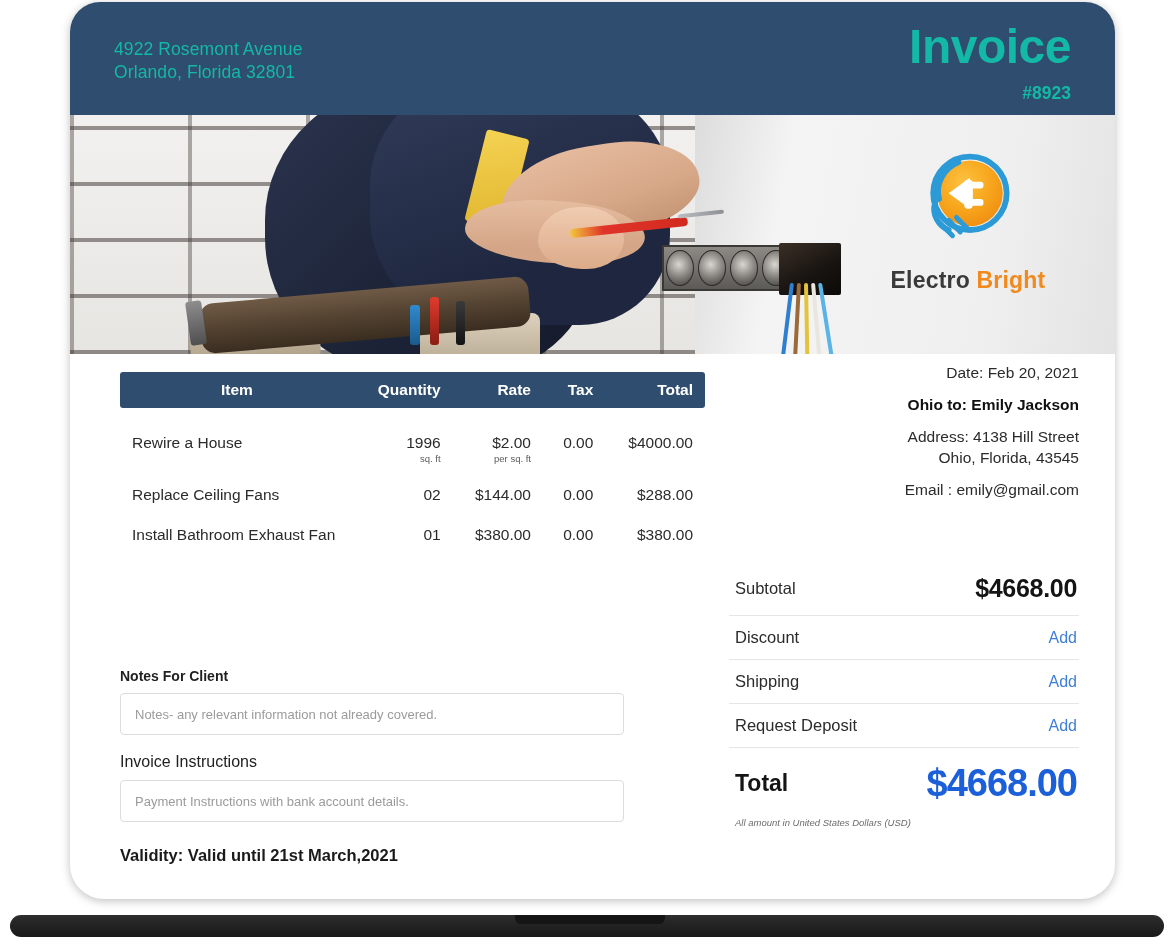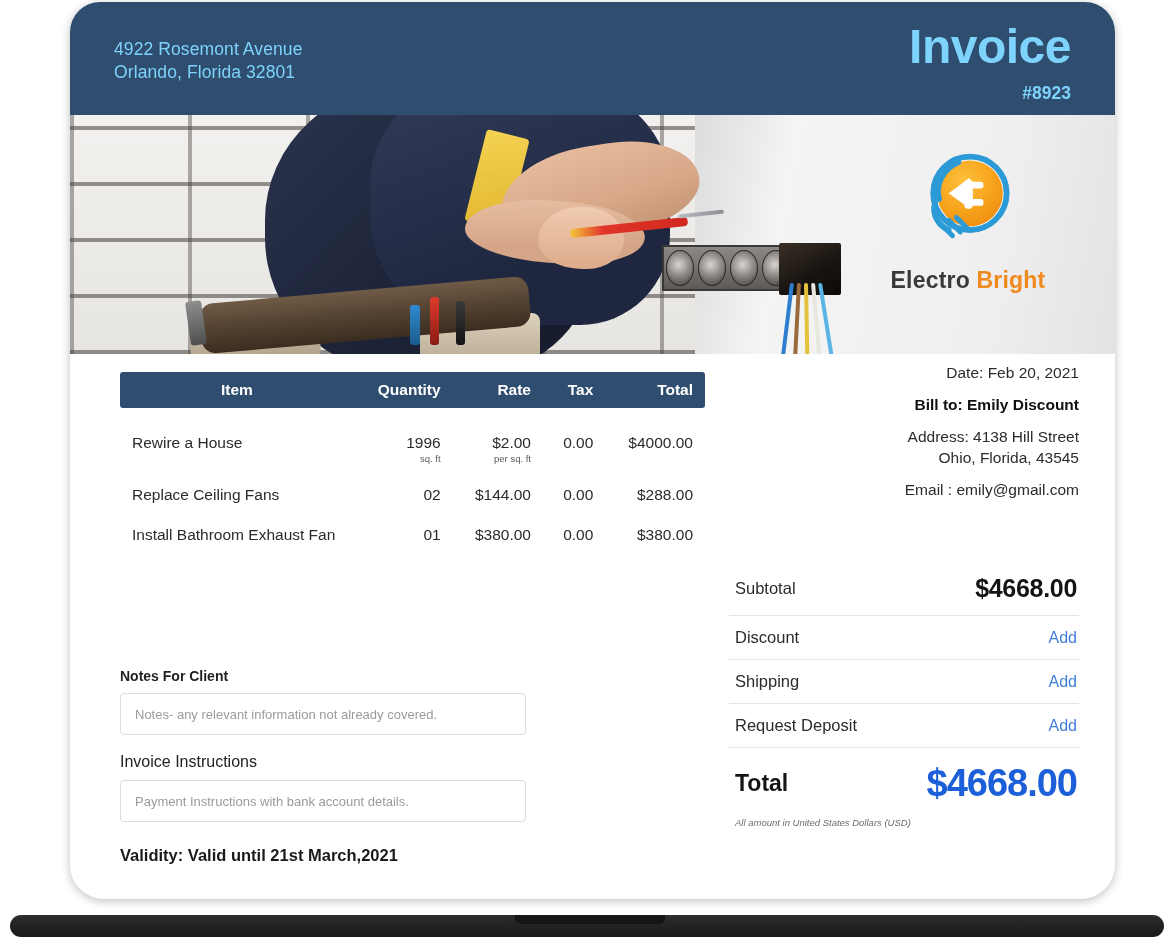--- a/index.html
+++ b/index.html
@@ -38,21 +38,21 @@
     width: 150px; height: 9px;
     background: #151515;
     border-radius: 0 0 6px 6px;
   }
 
   
   #header {
     position: relative;
     height: 113px;
     background: #2f4d6e;
-    color: #7dd3fc;
+    color: #14b8a6;
   }
   #header-address {
     position: absolute;
     left: 44px; top: 36px;
     font-size: 17.5px;
     line-height: 23px;
     font-weight: 400;
     letter-spacing: .1px;
   }
   #invoice-title {
@@ -307,21 +307,21 @@
   
   #notes-block { margin-top: 118px; }
   .field-label {
     font-size: 14px;
     font-weight: 700;
     color: #1f1f1f;
     margin-bottom: 9px;
   }
   .field-label.big { font-size: 16px; font-weight: 400; color: #222; }
   .text-field {
-    width: 406px; height: 42px;
+    width: 504px; height: 42px;
     border: 1px solid #dcdcdc;
     border-radius: 4px;
     background: #fff;
     font-family: "Liberation Sans", sans-serif;
     font-size: 13px;
     color: #8e8e8e;
     padding: 0 14px;
     outline: none;
   }
   .text-field::placeholder { color: #9b9b9b; }
@@ -527,21 +527,21 @@
           <div class="field-label">Notes For Client</div>
           <input class="text-field" type="text" placeholder="Notes- any relevant information not already covered." style="">
           <div class="field-label big" id="payment-label">Invoice Instructions</div>
           <input class="text-field" type="text" placeholder="Payment Instructions with bank account details." style="">
           <div id="validity">Validity: Valid until 21st March,2021</div>
         </div>
       </div>
 
       <div id="right-col">
         <div class="meta-line">Date: Feb 20, 2021</div>
-        <div class="meta-line bold">Bill to: Emily Discount</div>
+        <div class="meta-line bold">Ohio to: Emily Jackson</div>
         <div class="meta-line">
           <span>Address: 4138 Hill Street</span><br>
           <span>Ohio, Florida, 43545</span>
         </div>
         <div class="meta-line">Email : emily@gmail.com</div>
 
         <div id="totals">
           <div class="total-row">
             <span class="label">Subtotal</span>
             <span class="value-strong">$4668.00</span>

